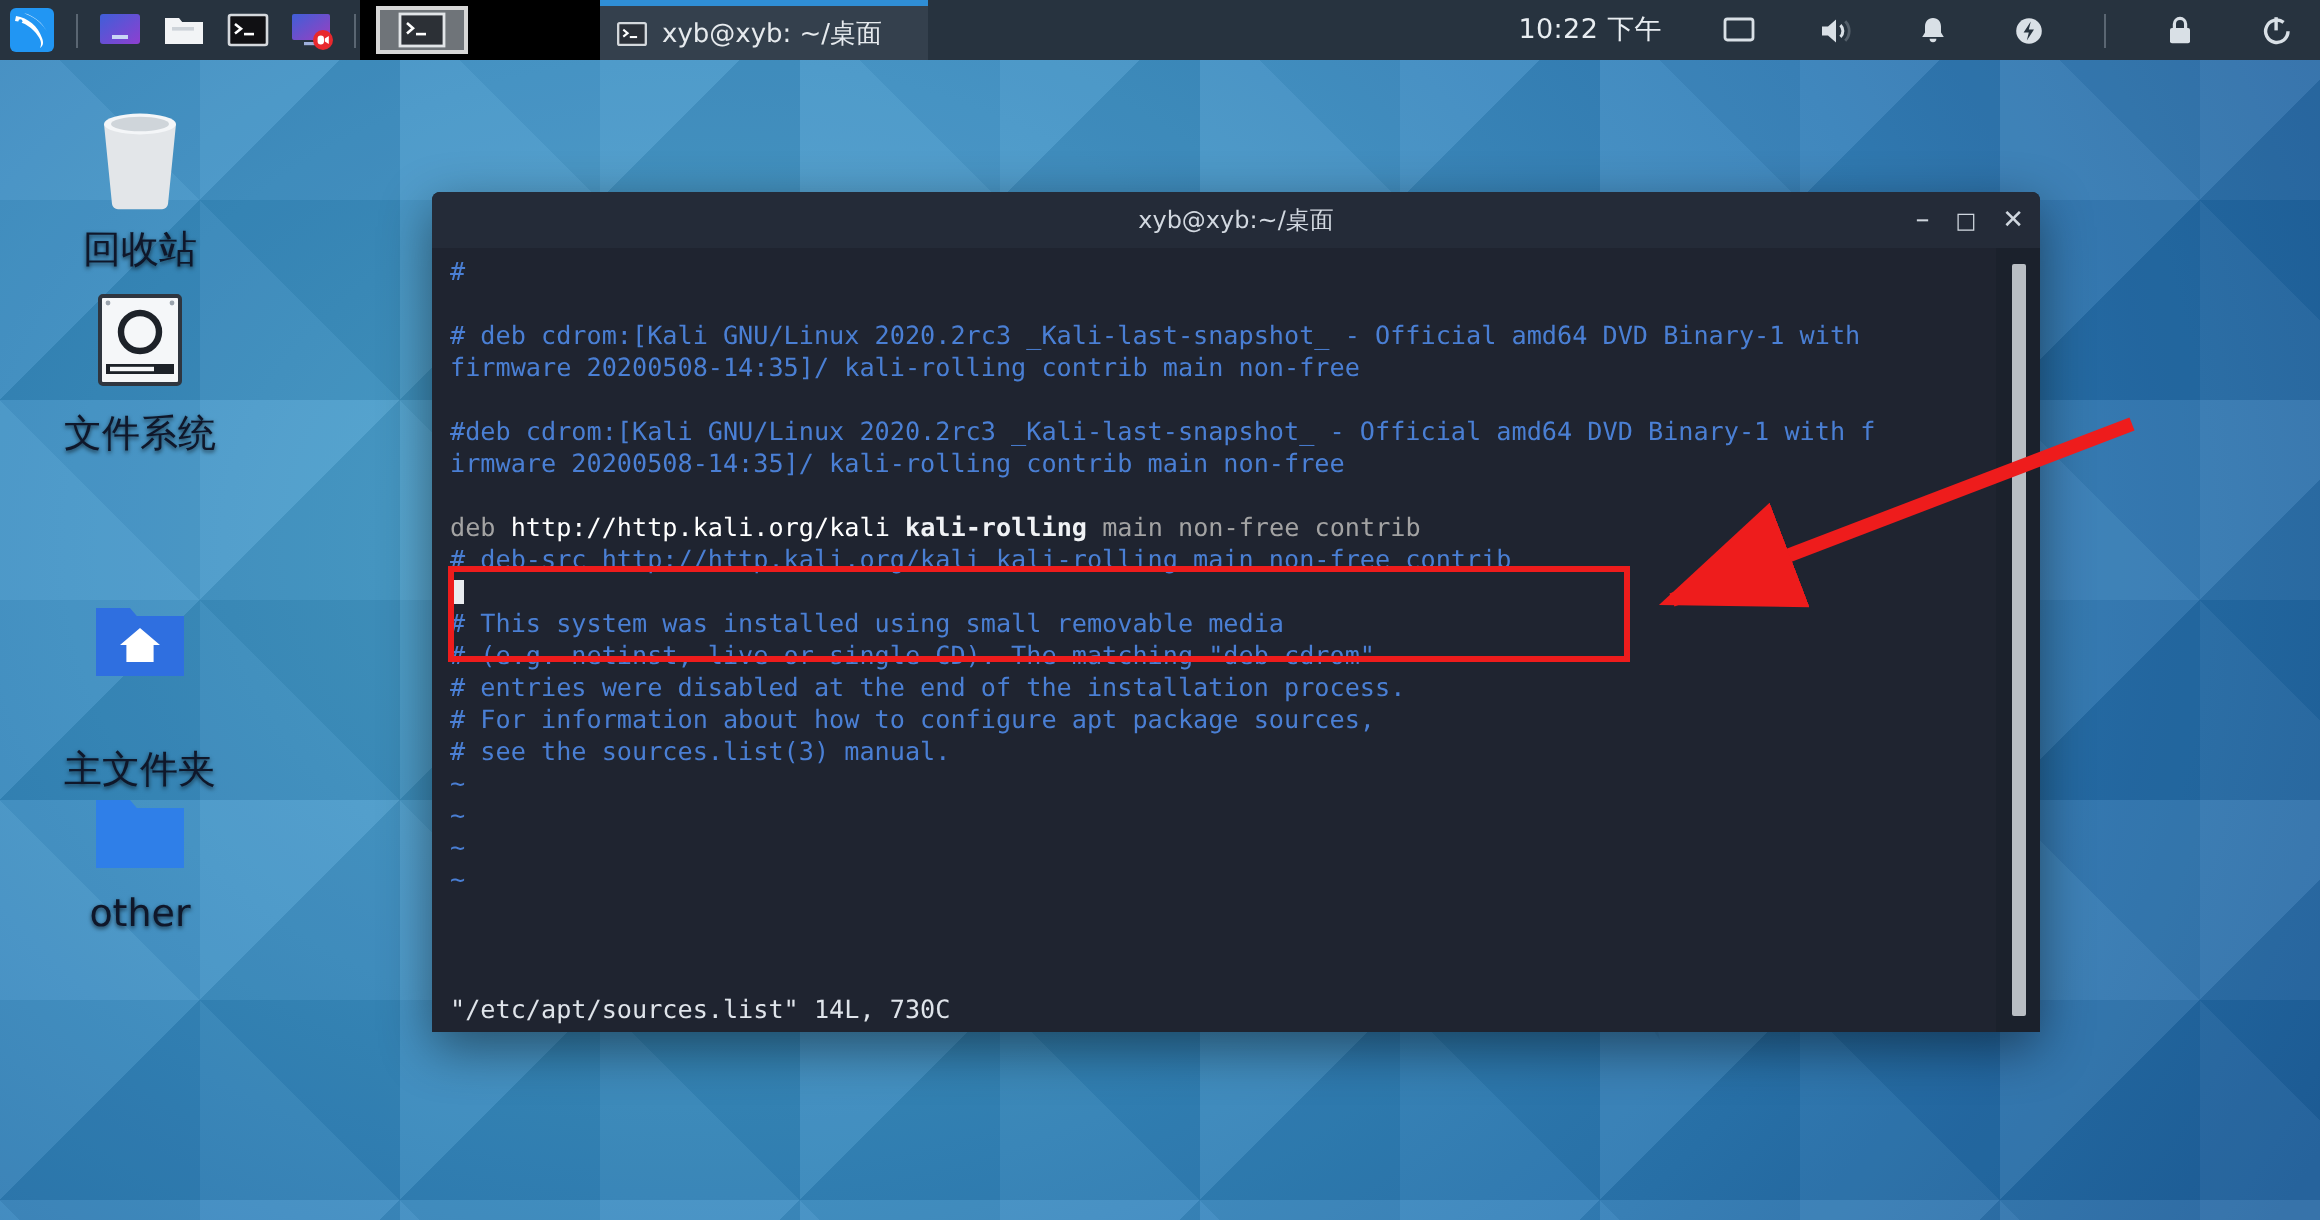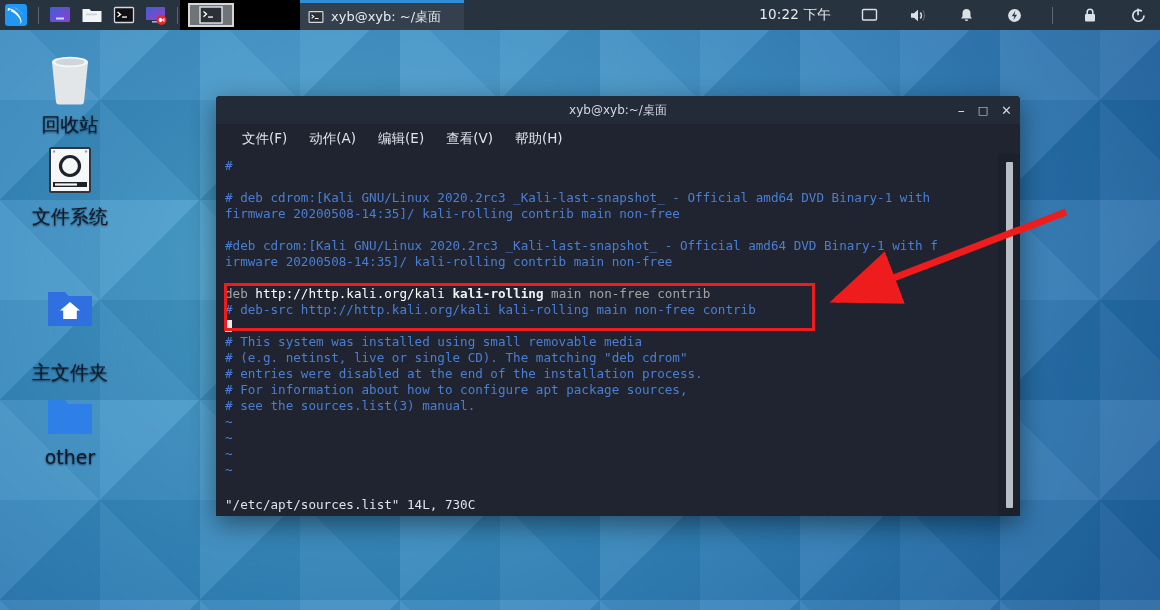--- a/index.html
+++ b/index.html
@@ -300,21 +300,21 @@
     <rect x="8" y="6" width="40" height="44" rx="1.5" fill="#f5f7f9" stroke="#2f3640" stroke-width="2"></rect>
     <circle cx="28" cy="24" r="9.5" fill="none" stroke="#1d2229" stroke-width="3.2"></circle>
     <rect x="11" y="40" width="34" height="5" fill="#1d2229"></rect>
     <rect x="13" y="41.4" width="22" height="2.2" fill="#f5f7f9"></rect>
     <circle cx="12" cy="9.5" r="1.2" fill="#9aa3ad"></circle>
     <circle cx="44" cy="9.5" r="1.2" fill="#9aa3ad"></circle>
   </svg>
   <span class="lbl">文件系统</span>
 </div>
 
-<div class="dicon" style="left:15px; top:288px;gap:28px;">
+<div class="dicon" style="left:15px; top:300px;gap:28px;">
   <svg width="54" height="44" viewBox="0 0 54 44">
     <path d="M5 4 h17 l3.4 4 h23.6 v30 h-44 z" fill="#2f6fe0"></path>
     <path d="M27 14 l10 8.5 h-3.2 v8.5 h-13.6 v-8.5 h-3.2 z" fill="#ffffff"></path>
   </svg>
   <span class="lbl">主文件夹</span>
 </div>
 
 <div class="dicon" style="left:15px; top:396px;">
   <svg width="54" height="44" viewBox="0 0 54 44">
     <path d="M5 4 h17 l3.4 4 h23.6 v30 h-44 z" fill="#2f7fe8"></path>
@@ -326,27 +326,20 @@
 
   <div id="titlebar">
     <span id="title">xyb@xyb:~/桌面</span>
     <div id="wbtns">
       <span style="font-size:14px;">–</span>
       <span style="font-size:11px;">□</span>
       <span style="font-size:13px;">✕</span>
     </div>
   </div>
 
-  <div id="menubar">
-    <span class="mi">文件(F)</span>
-    <span class="mi">动作(A)</span>
-    <span class="mi">编辑(E)</span>
-    <span class="mi">查看(V)</span>
-    <span class="mi">帮助(H)</span>
-  </div>
 
   <div id="termbody">
     <div id="scr"><span class="c-blue">#</span>
 <span></span>
 <span class="c-blue"># deb cdrom:[Kali GNU/Linux 2020.2rc3 _Kali-last-snapshot_ - Official amd64 DVD Binary-1 with</span>
 <span class="c-blue">firmware 20200508-14:35]/ kali-rolling contrib main non-free</span>
 <span></span>
 <span class="c-blue">#deb cdrom:[Kali GNU/Linux 2020.2rc3 _Kali-last-snapshot_ - Official amd64 DVD Binary-1 with f</span>
 <span class="c-blue">irmware 20200508-14:35]/ kali-rolling contrib main non-free</span>
 <span></span>

